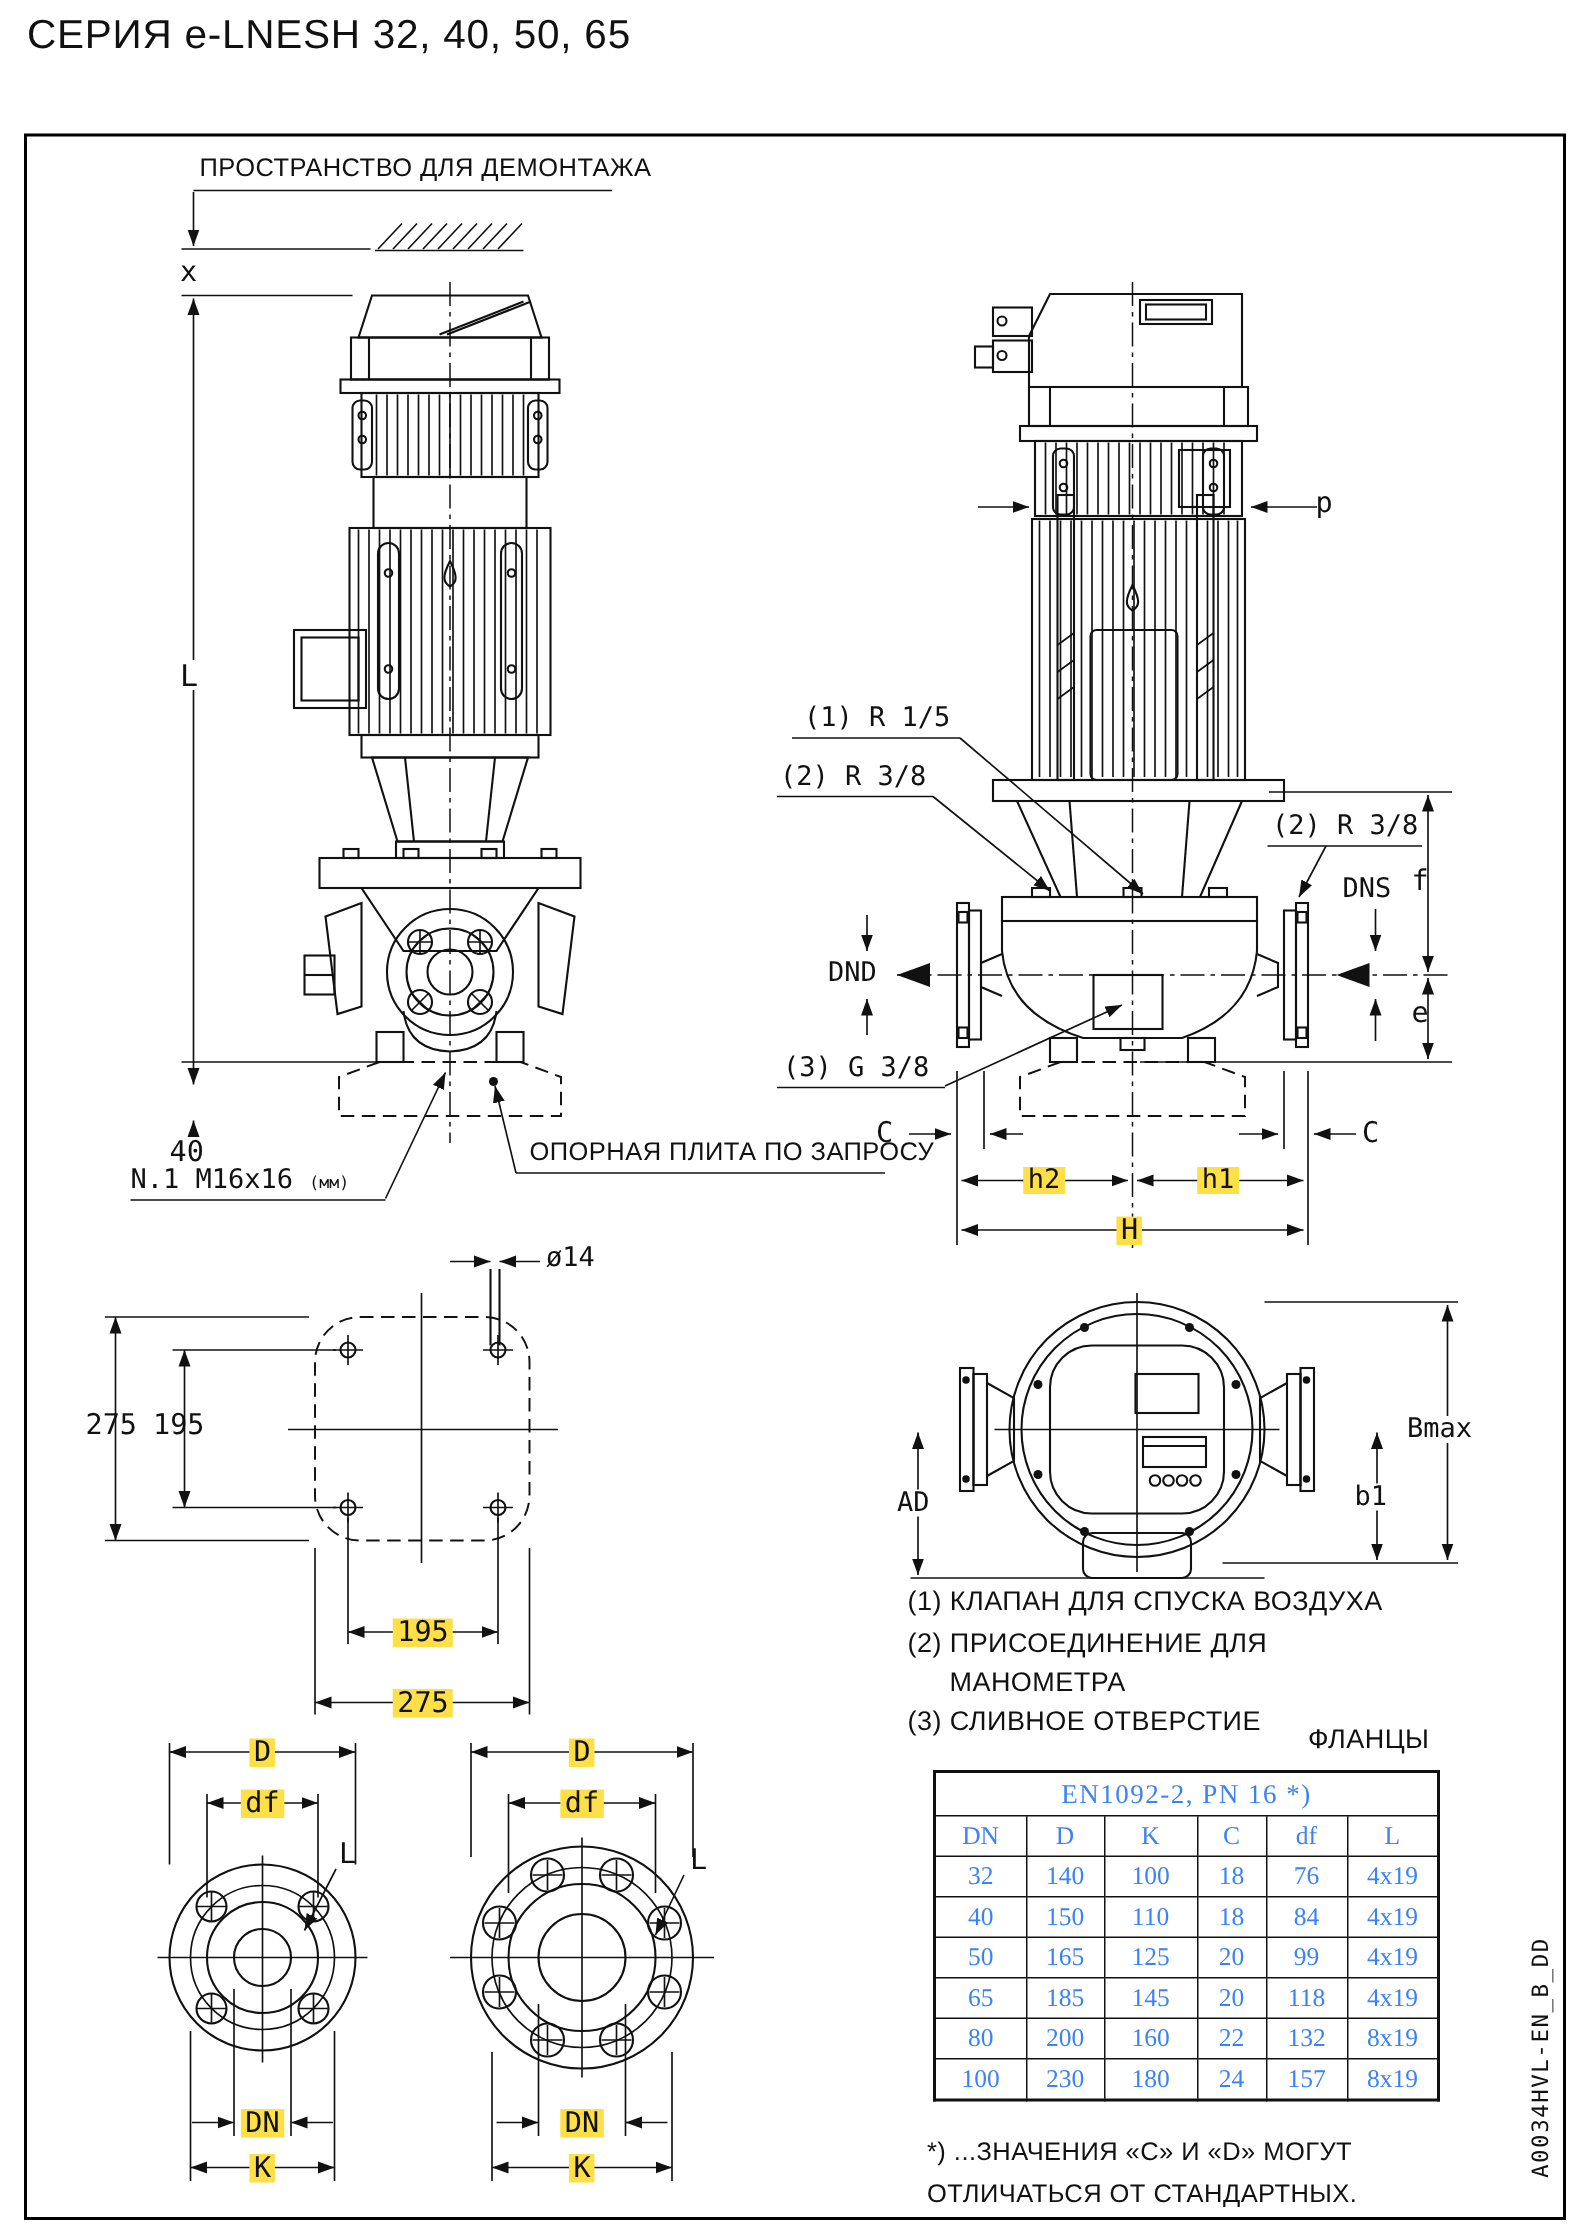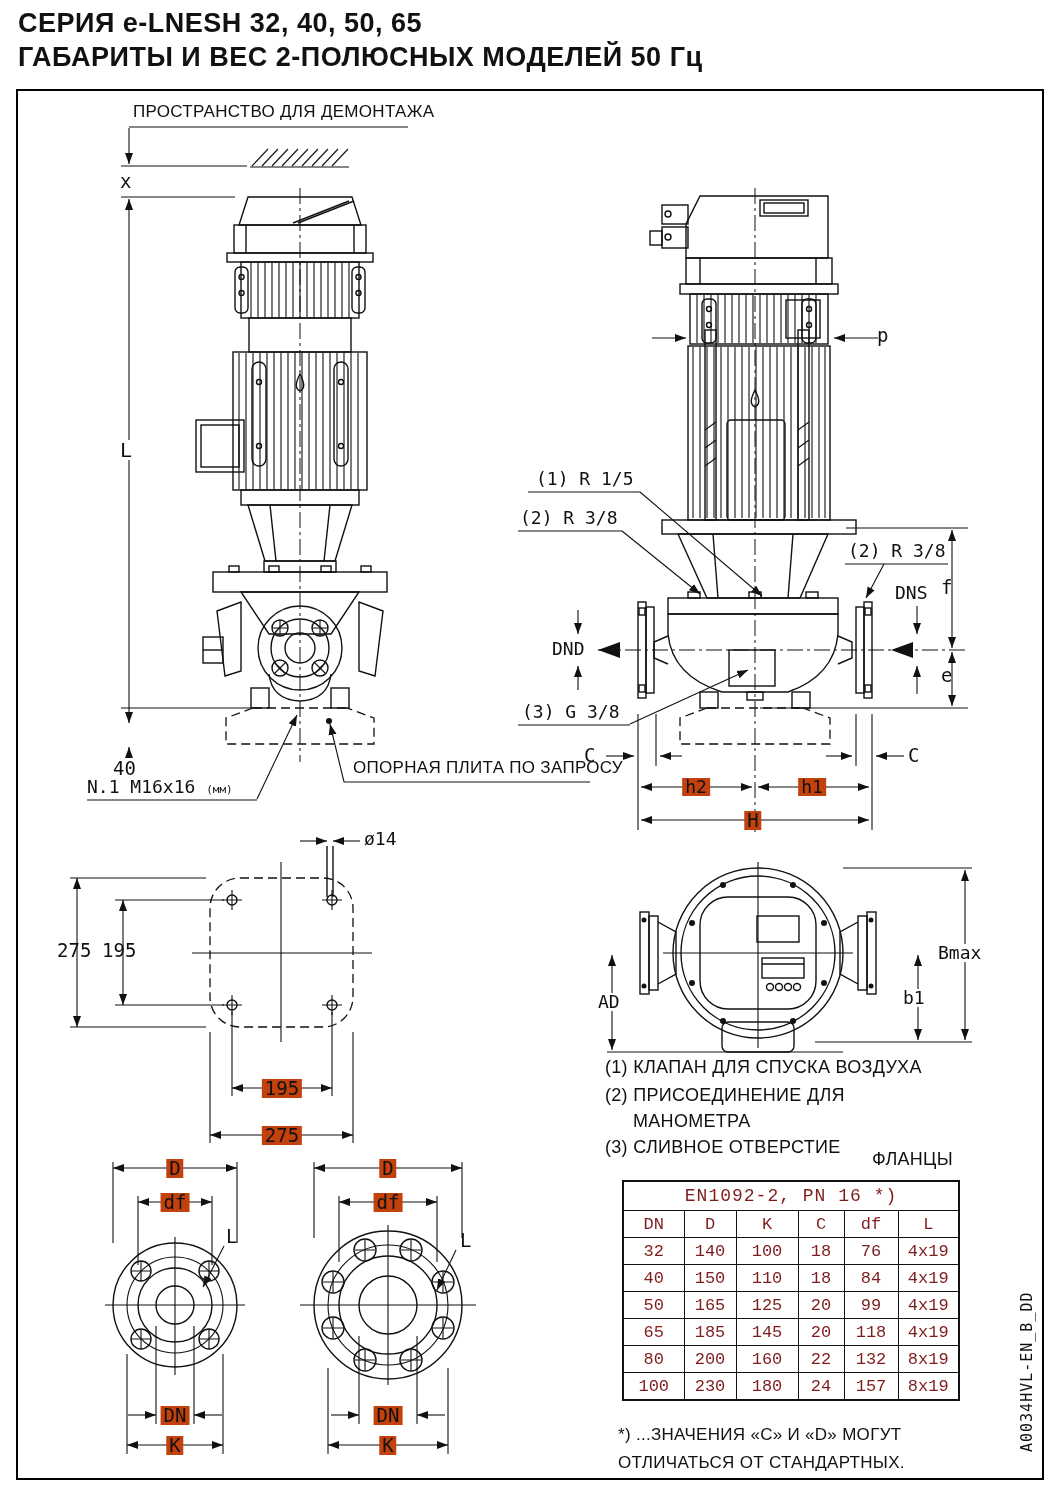--- a/index.html
+++ b/index.html
@@ -1,40 +1,39 @@
 <!DOCTYPE html>
 <html><head>
 <meta charset="utf-8">
 <style>
   html,body{margin:0;padding:0;background:#fff}
   #page{position:relative;width:1061px;height:1490px;background:#fff;overflow:hidden;color:#111}
   #frame{position:absolute;left:16px;top:89px;width:1024px;height:1387px;border:2.5px solid #000}
-  #title{position:absolute;left:18px;top:6px;font-family:"Liberation Sans",sans-serif;font-weight:bold;font-size:27px;line-height:34px;letter-spacing:.5px;white-space:nowrap}
+  #title{position:absolute;left:18px;top:6px;font-family:"Liberation Sans",sans-serif;font-weight:normal;font-size:27px;line-height:34px;letter-spacing:.5px;white-space:nowrap}
   svg{position:absolute;left:0;top:0}
   .d{stroke:#111;stroke-width:1.4;fill:none}
   .t{stroke:#111;stroke-width:1.1;fill:none}
   .cl{stroke:#111;stroke-width:1;stroke-dasharray:16 4 3 4;fill:none}
   .dsh{stroke:#111;stroke-width:1.3;stroke-dasharray:9 5;fill:none}
   .lbl{position:absolute;font-family:"DejaVu Sans Mono",monospace;font-size:18px;line-height:1;color:#111;white-space:nowrap}
   .ru{font-family:"Liberation Sans",sans-serif;font-size:17px;letter-spacing:.3px}
-  .c{transform:translateX(-50%);background:#c2410c;padding:0 3px}
+  .c{transform:translateX(-50%);background:#fde047;padding:0 3px}
   .bg{background:#fff;padding:0 2px}
   .sm{font-size:11px}
-  .ftable{position:absolute;left:622px;top:1180px;width:336px;border-collapse:collapse;font-family:Liberation Mono, monospace;font-size:17px;color:#7f1d1d;table-layout:fixed;border:2.5px solid #111}
+  .ftable{position:absolute;left:622px;top:1180px;width:336px;border-collapse:collapse;font-family:Liberation Serif, serif;font-size:17px;color:#3b82f6;table-layout:fixed;border:2.5px solid #111}
   .ftable th,.ftable td{border:1.8px solid #111;text-align:center;vertical-align:middle;height:26px;padding:0;font-weight:normal}
   .ftable .ttl{font-size:18px;letter-spacing:1px;height:28px}
   #doccode{position:absolute;left:1018px;top:1452px;transform:rotate(-90deg);transform-origin:0 0;font-family:"DejaVu Sans Mono",monospace;font-size:15px;letter-spacing:1px;white-space:nowrap}
 </style>
 </head>
 <body>
 
 <div id="page">
   <div id="title">
     <div>СЕРИЯ e-LNESH 32, 40, 50, 65</div>
-    <div>ГАБАРИТЫ И ВЕС 2-ПОЛЮСНЫХ МОДЕЛЕЙ 50 Гц</div>
   </div>
   <div id="frame"></div>
 
   <svg width="1061" height="1490" viewBox="0 0 1061 1490">
     <defs>
       <marker id="ar" viewBox="0 0 12 10" markerWidth="12" markerHeight="10" refX="11" refY="5" orient="auto-start-reverse" markerUnits="userSpaceOnUse">
         <path d="M0,1 L11,5 L0,9 Z" fill="#111"></path>
       </marker>
     </defs>
 

